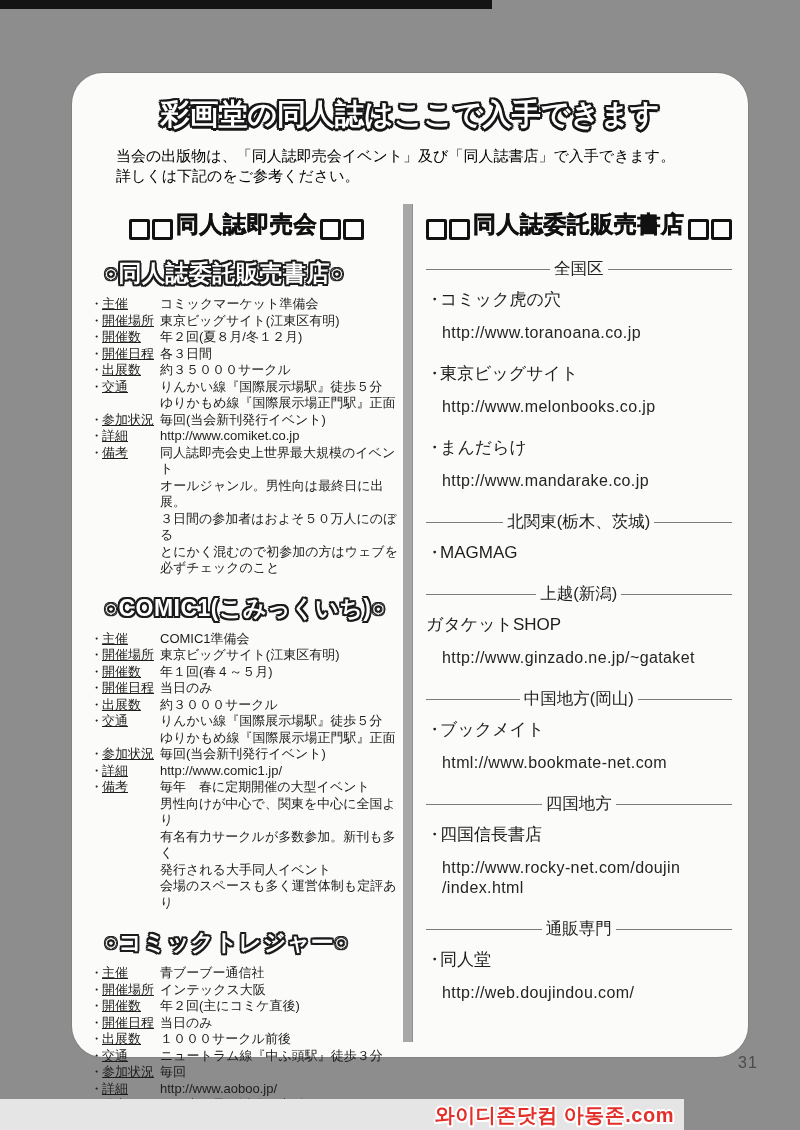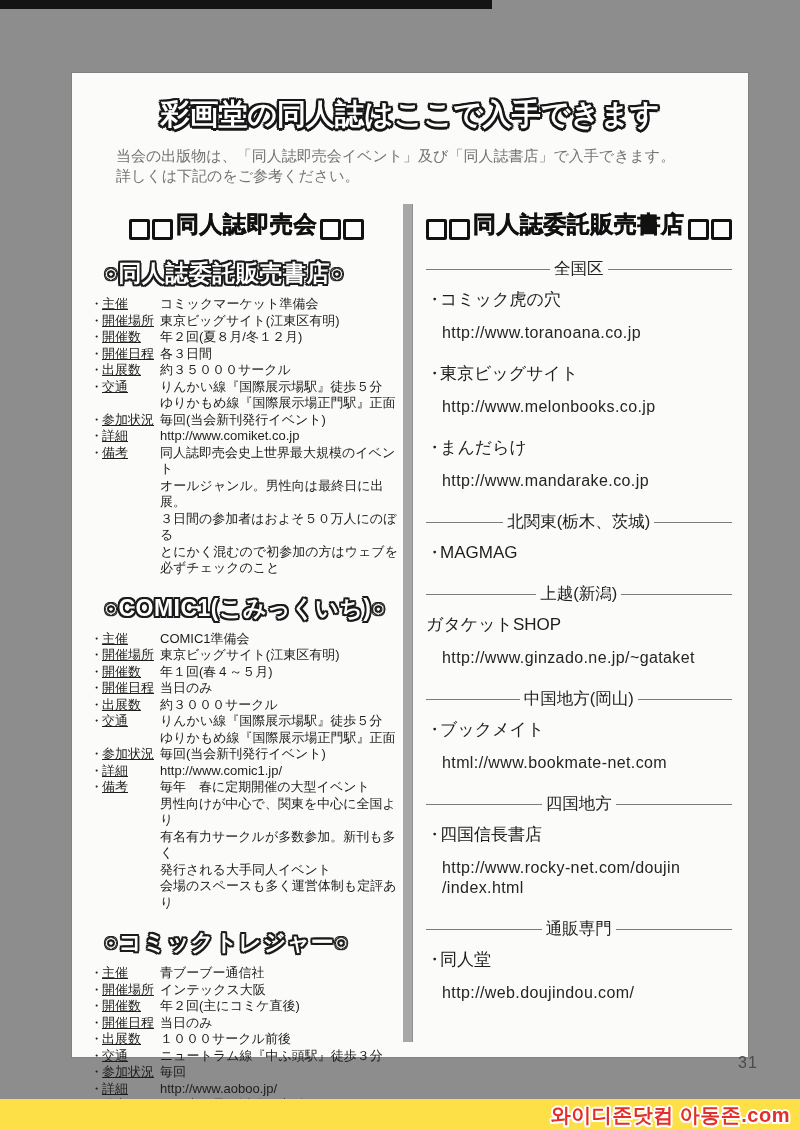--- a/index.html
+++ b/index.html
@@ -6,31 +6,31 @@
   body{
     width:800px;height:1130px;position:relative;overflow:hidden;
     background:#8d8d8d;
     font-family:"Liberation Sans","DejaVu Sans",sans-serif;
   }
   .top-bar{
     position:absolute;left:0;top:0;width:492px;height:9px;background:#141414;
   }
   .page{
     position:absolute;left:72px;top:73px;width:676px;height:984px;
-    background:#fbfbfa;box-shadow:0 0 0 1px rgba(0,0,0,0.08);
+    background:#fbfbfa;box-shadow:0 0 0 1px rgba(0,0,0,0.08);border-radius:31px;
   }
   .page-title{
     margin:24px 0 0 0;text-align:center;
     font-size:29px;font-weight:bold;letter-spacing:0px;line-height:1.2;
     color:#fff;
     text-shadow:-2px -2px 0 #161616,2px -2px 0 #161616,-2px 2px 0 #161616,2px 2px 0 #161616,
                 -2.5px 0 0 #161616,2.5px 0 0 #161616,0 -2.5px 0 #161616,0 2.5px 0 #161616;
   }
   .intro{
-    margin:14px 0 0 44px;font-size:15px;line-height:1.35;color:#737373;
+    margin:14px 0 0 44px;font-size:15px;line-height:1.35;color:#000000;
   }
   .columns{
     position:relative;display:flex;margin:18px 18px 0 18px;
   }
   .col-left{width:313px;flex:0 0 auto;}
   .vdivider{
     flex:0 0 auto;width:9px;height:838px;margin-top:0px;
     background:#a7a7a7;border-right:1px solid #8f8f8f;
   }
   .col-right{flex:1 1 auto;padding:0 23px 0 13px;}
@@ -69,21 +69,21 @@
   .store{margin:0 0 20px 0;}
   .store-name{display:flex;font-size:17px;color:#1d1d1d;line-height:21px;margin:0 0 13px 0;}
   .store-bullet{flex:0 0 14px;width:14px;}
   .store-name-text{white-space:nowrap;}
   .store-url{margin-left:16px;font-size:16px;letter-spacing:0.4px;color:#242424;line-height:20px;white-space:pre-line;}
 
   .page-number{
     position:absolute;left:738px;top:1054px;font-size:16px;color:#4c4c4c;letter-spacing:1px;
   }
   .bottom-band{
-    position:absolute;left:0;top:1099px;width:800px;height:31px;background:#fde047;
+    position:absolute;left:0;top:1099px;width:684px;height:31px;background:#e5e5e5;
   }
   .watermark{
     position:absolute;right:10px;top:3px;
     font-size:20px;font-weight:900;color:#e32f2a;letter-spacing:0.5px;white-space:nowrap;
     text-shadow:-1.5px -1.5px 0 #fff,1.5px -1.5px 0 #fff,-1.5px 1.5px 0 #fff,1.5px 1.5px 0 #fff,
                 -2px 0 0 #fff,2px 0 0 #fff,0 -2px 0 #fff,0 2px 0 #fff;
   }
 </style>
 </head>
 <body>

